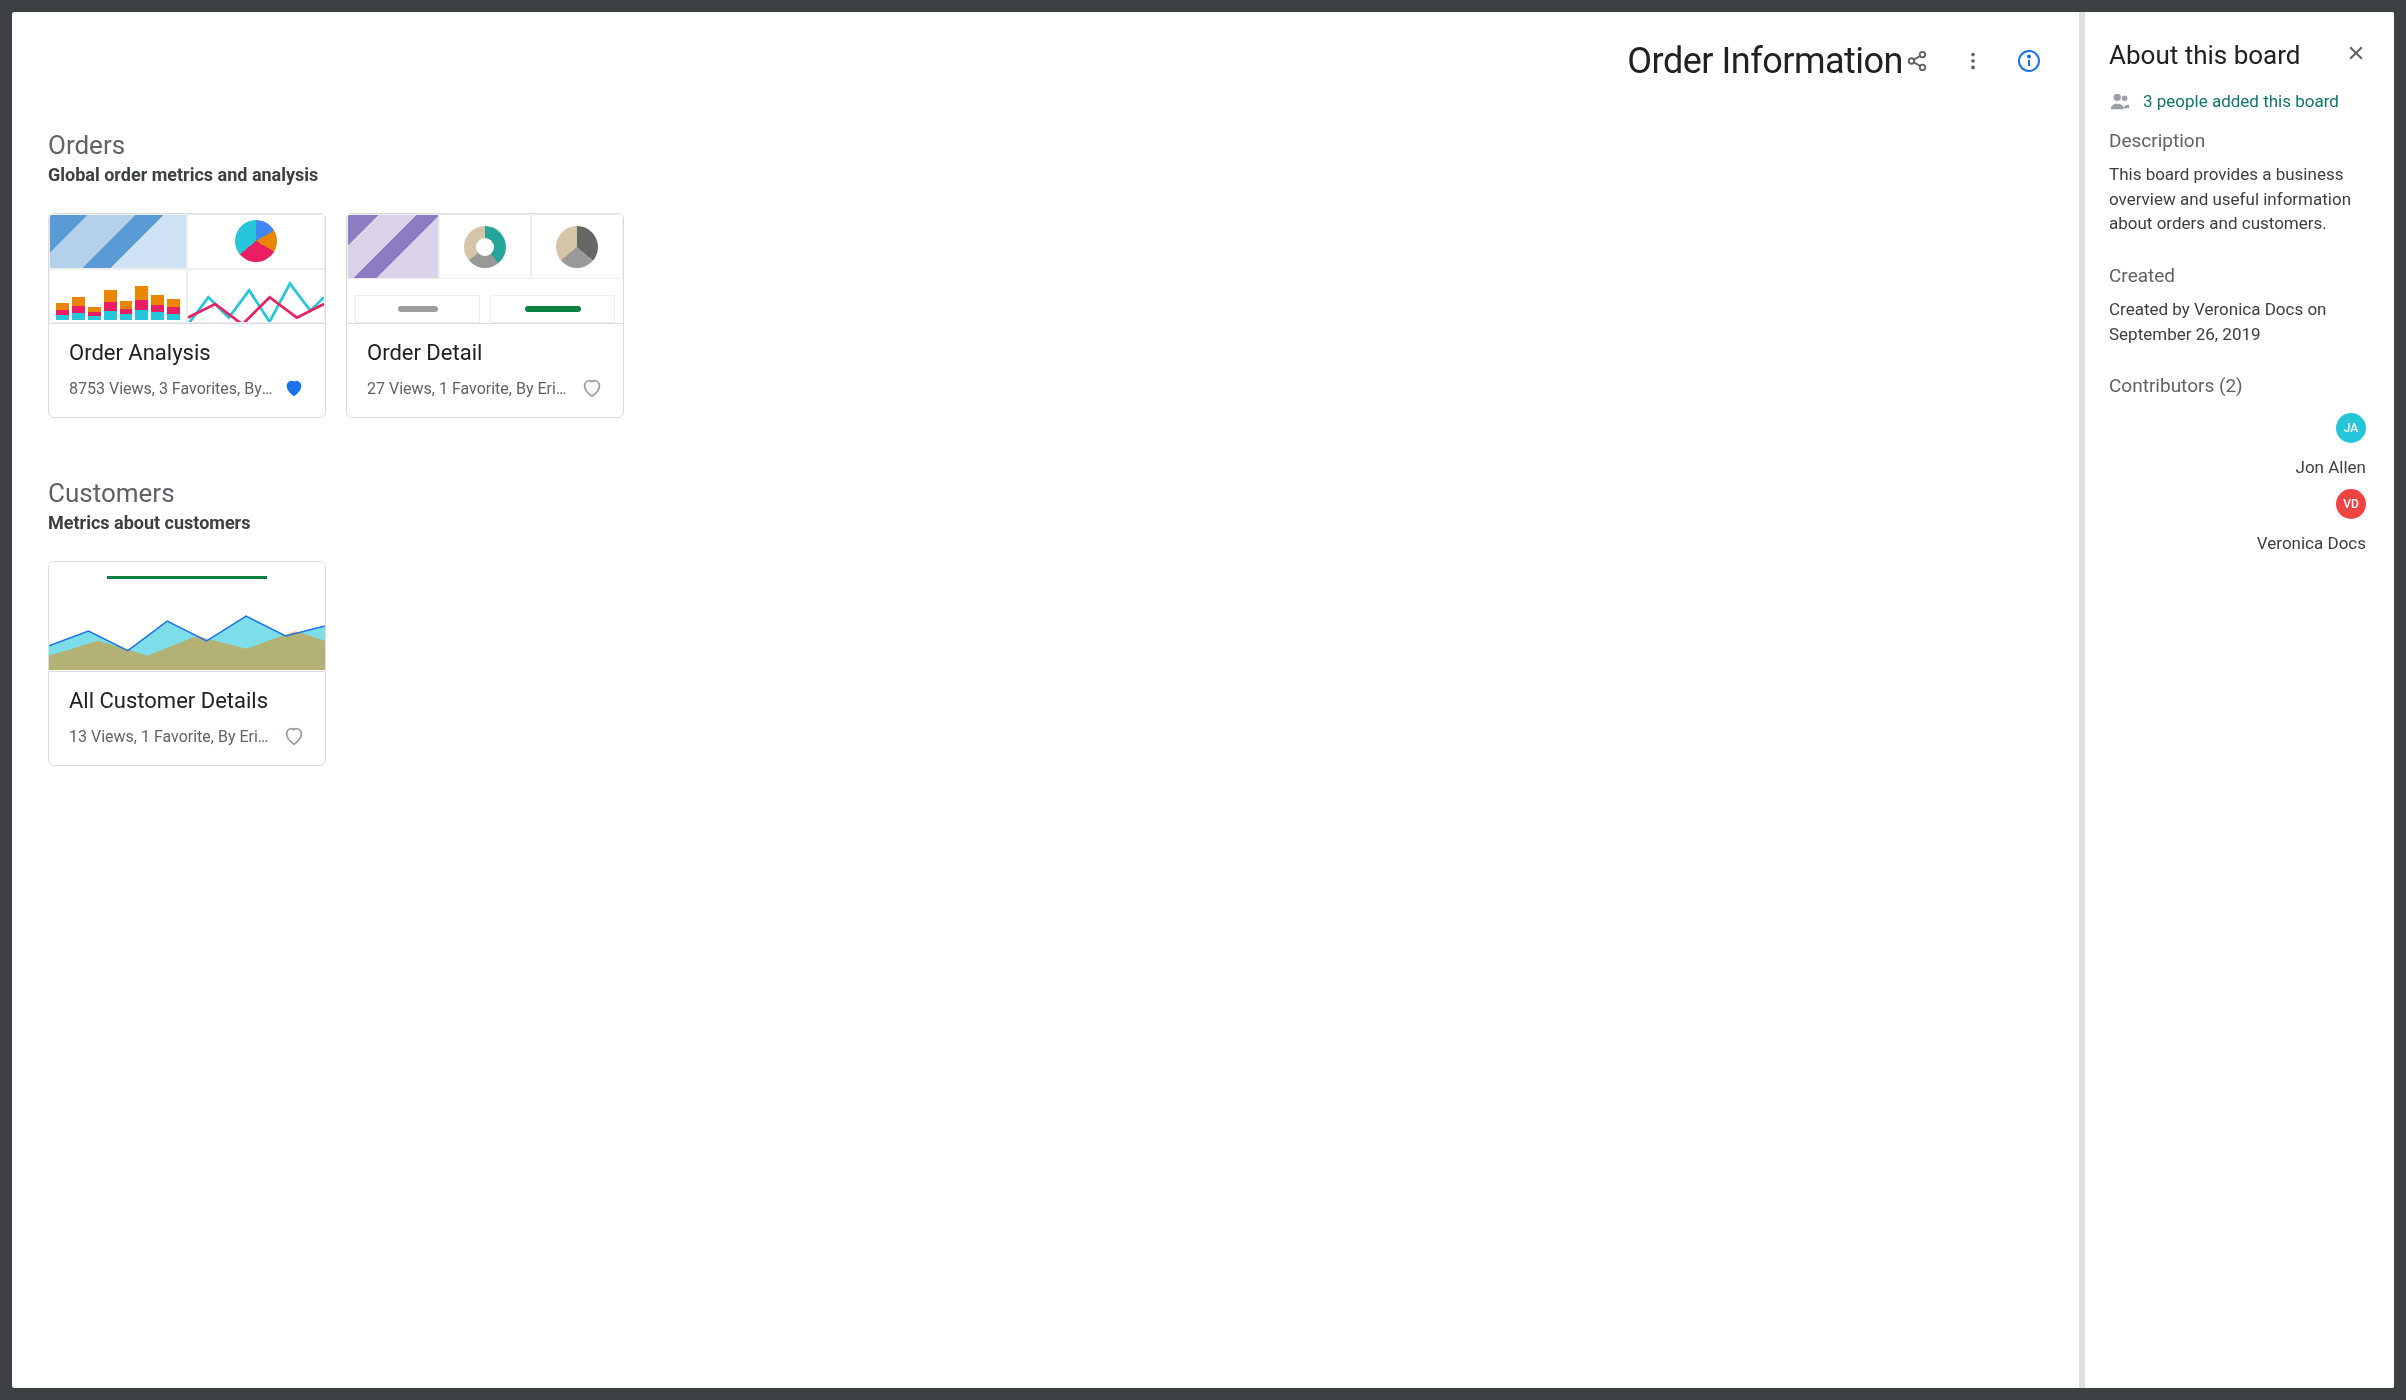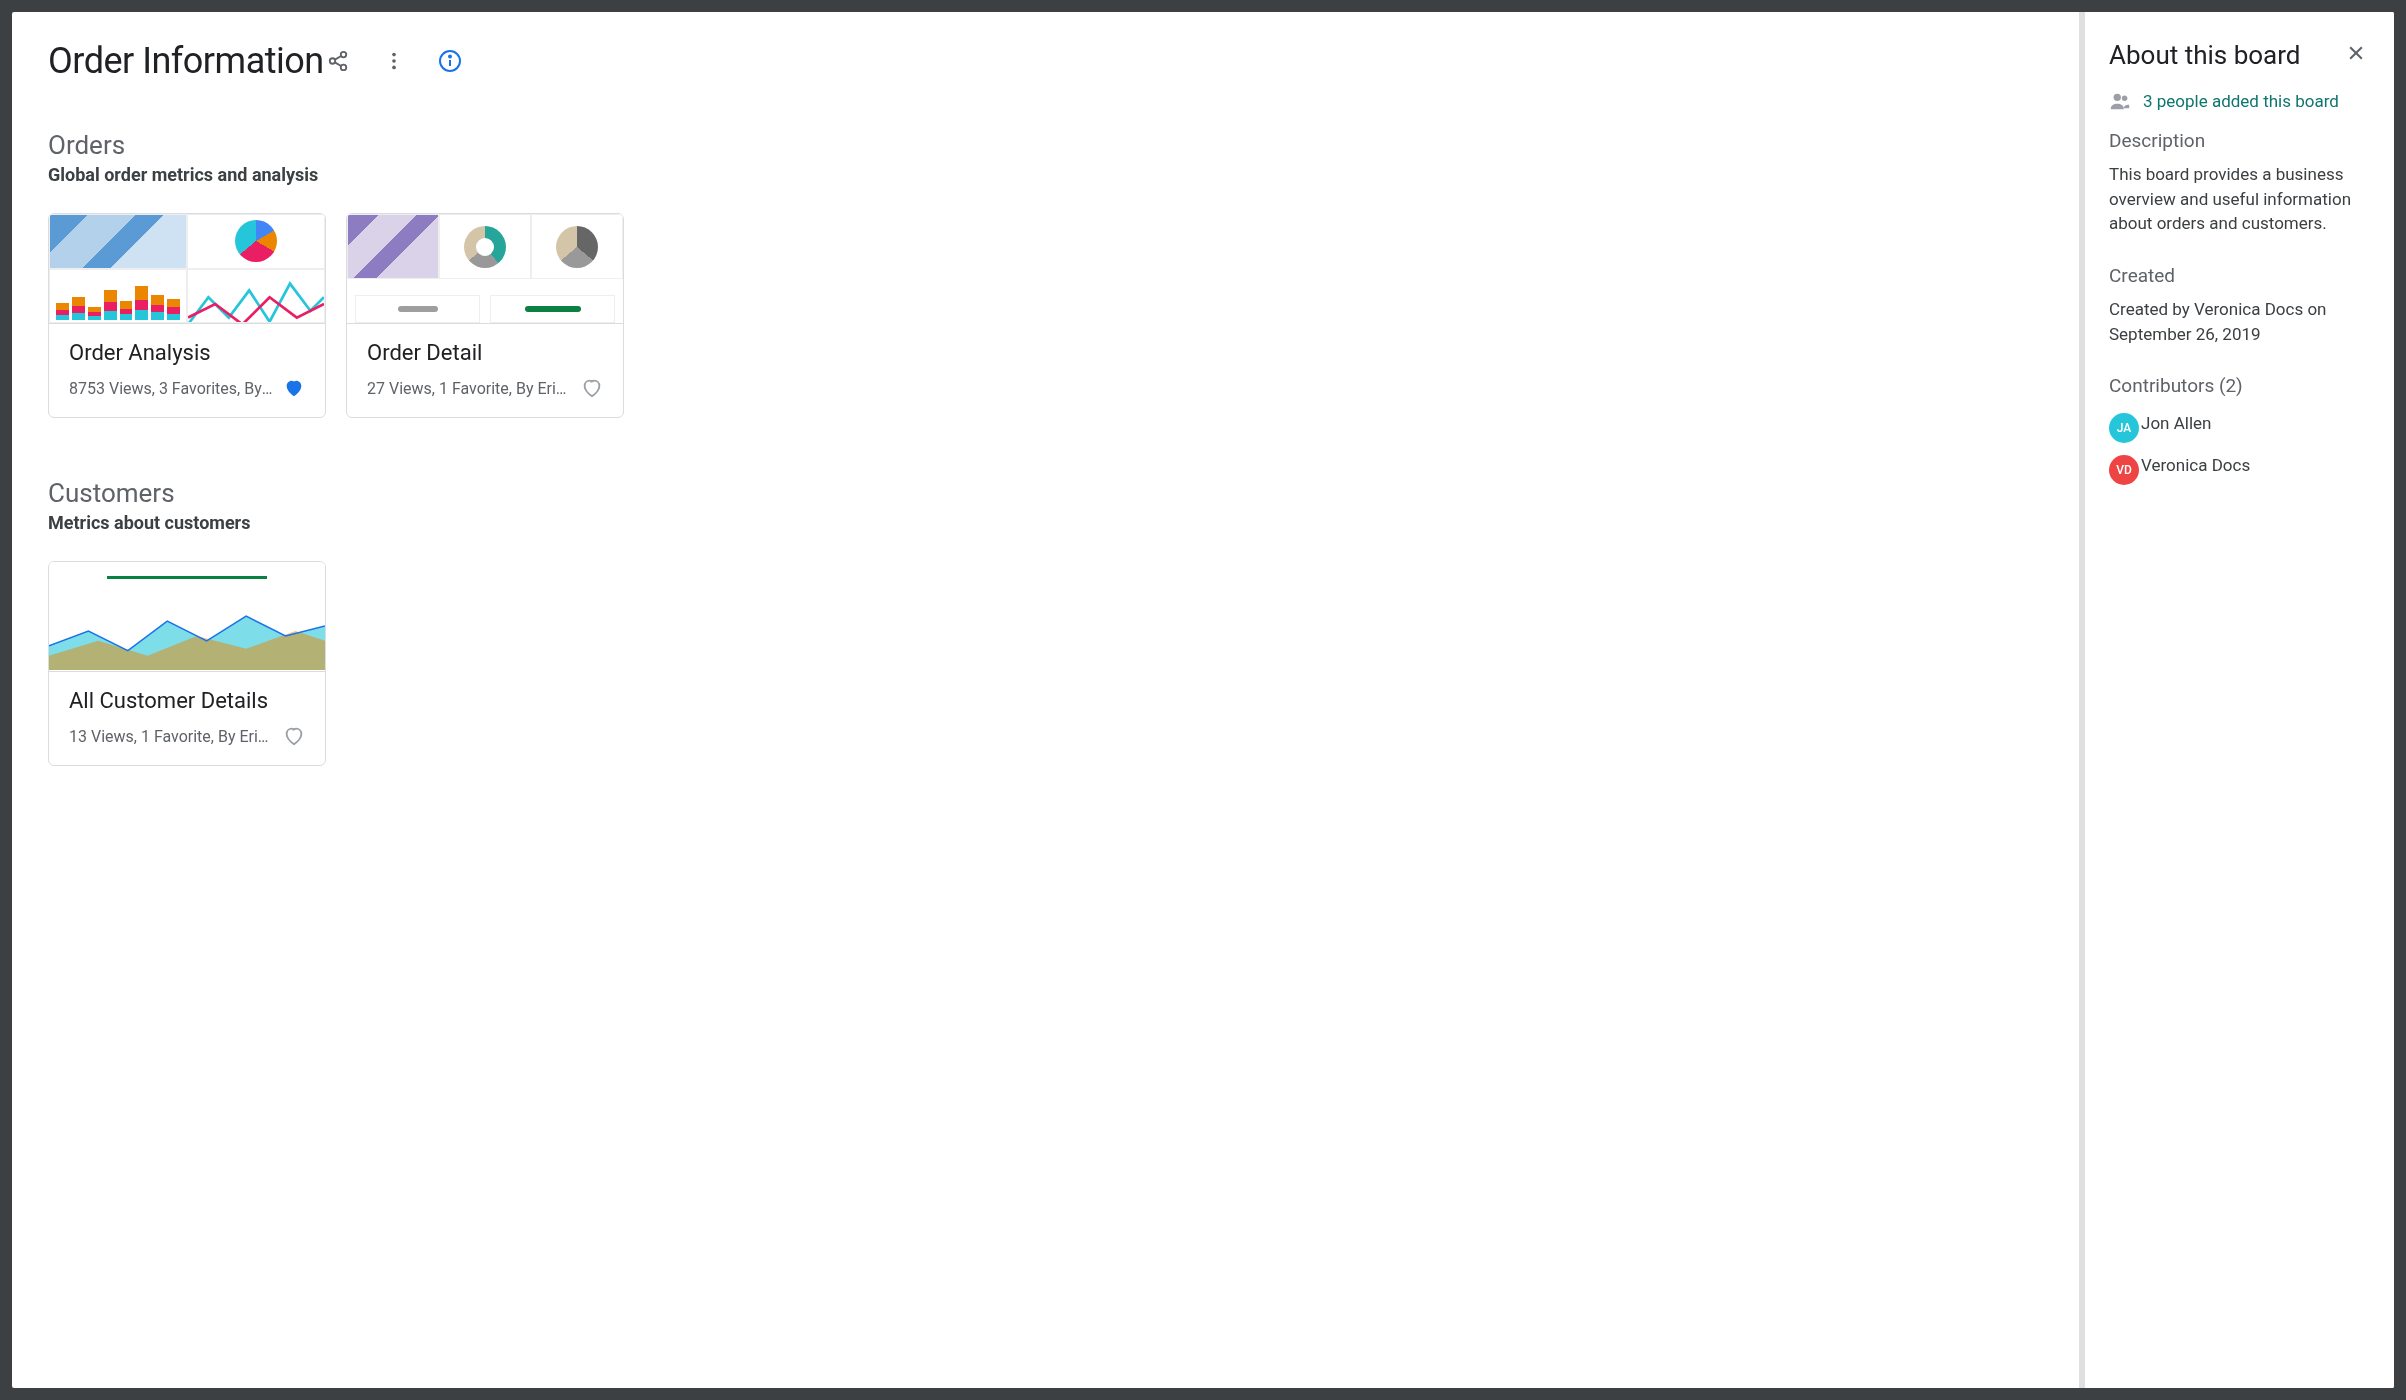--- a/index.html
+++ b/index.html
@@ -19,21 +19,21 @@
   overflow: hidden;
 }
 .main {
   flex: 1;
   padding: 28px 36px;
   overflow-y: auto;
   position: relative;
 }
 .main-header {
   display: flex;
-  justify-content: flex-start;
+  justify-content: flex-end;
   align-items: center;
   margin-bottom: 48px;
 }
 .page-title {
   font-size: 36px;
   font-weight: 400;
   color: #202124;
   letter-spacing: -0.5px;
 }
 .header-actions {
@@ -152,23 +152,24 @@
   margin-bottom: 10px;
 }
 .sidebar-text {
   font-size: 17px;
   color: #3c4043;
   line-height: 1.45;
   margin-bottom: 28px;
 }
 .contributor {
   display: flex;
-  align-items: flex-start;
-  gap: 2px;
+  align-items: flex-end;
+  gap: 14px;
   margin-bottom: 12px;
+  flex-direction: column;
 }
 .avatar {
   width: 30px;
   height: 30px;
   border-radius: 50%;
   display: flex;
   align-items: center;
   justify-content: center;
   font-size: 12px;
   font-weight: 500;

